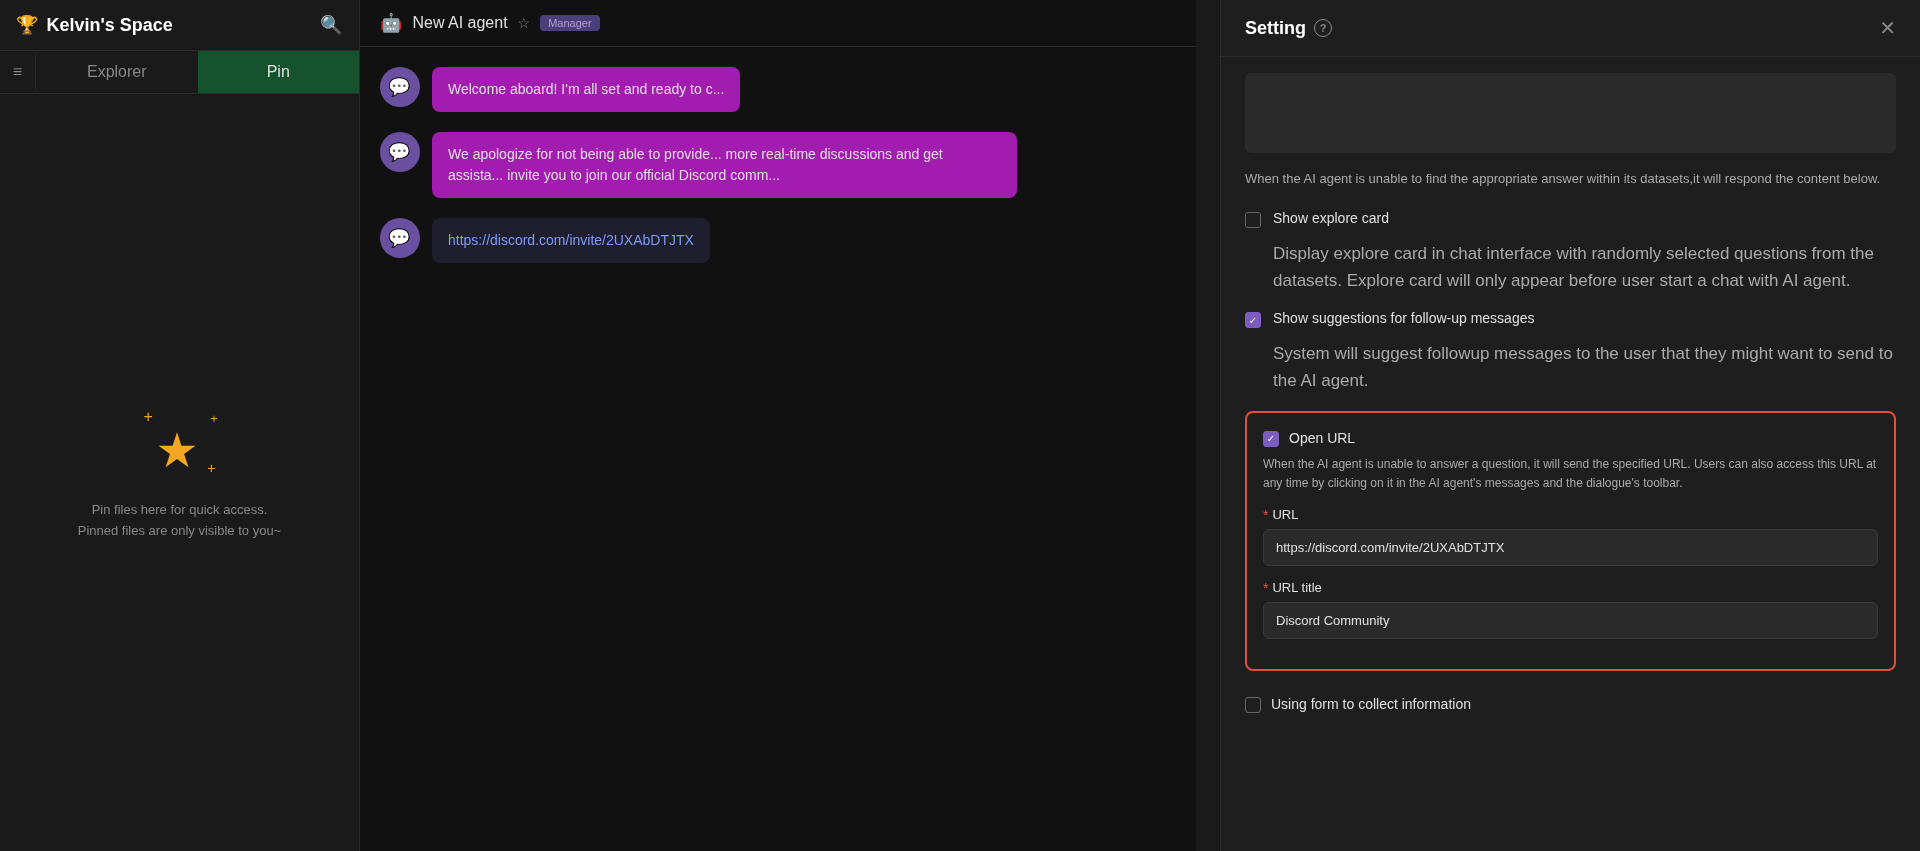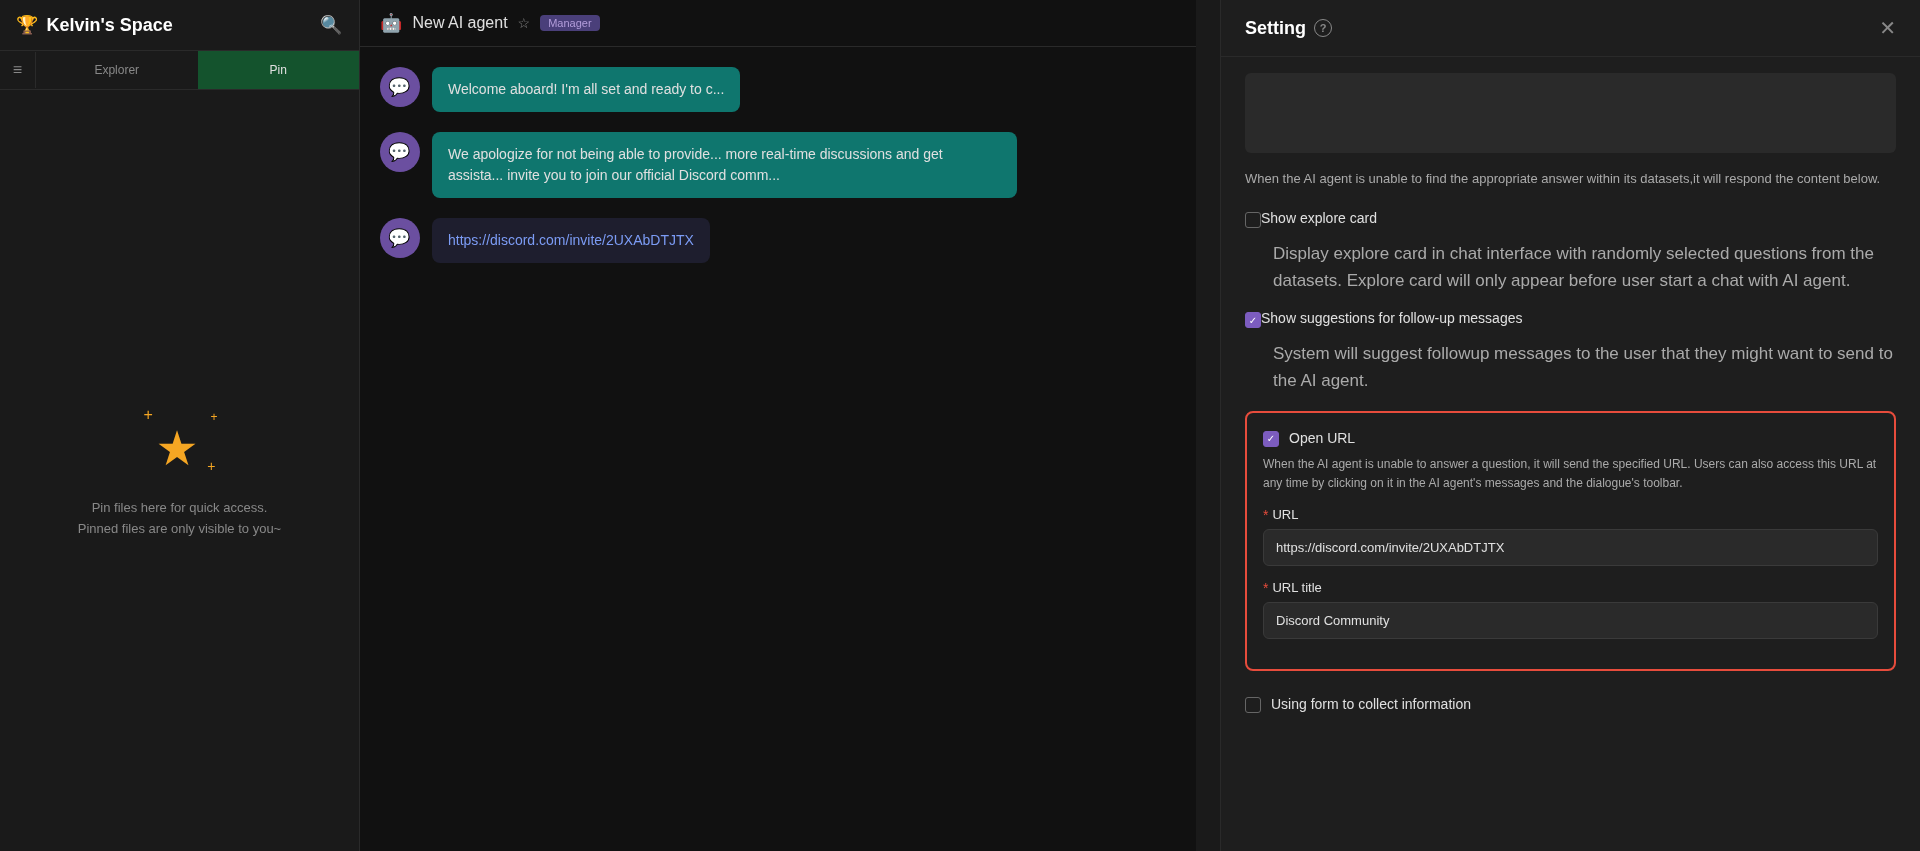--- a/index.html
+++ b/index.html
@@ -39,21 +39,21 @@
     }
     .sidebar-search-icon {
       color: #888;
       font-size: 18px;
       cursor: pointer;
     }
     .sidebar-tab {
       flex: 1;
       padding: 12px;
       text-align: center;
-      font-size: 12px;
+      font-size: 16px;
       color: #888;
       cursor: pointer;
       background: transparent;
       border: none;
     }
     .sidebar-tab.active {
       color: #e0e0e0;
       background: #14532d;
     }
     .sidebar-menu-icon {
@@ -175,21 +175,21 @@
       border-radius: 50%;
       background: #6b4fa0;
       display: flex;
       align-items: center;
       justify-content: center;
       flex-shrink: 0;
       color: #fff;
       font-size: 18px;
     }
     .message-bubble {
-      background: #0f766e;
+      background: #a21caf;
       border-radius: 8px;
       padding: 12px 16px;
       font-size: 14px;
       color: #e0e0e0;
       line-height: 1.5;
       max-width: 600px;
     }
     .message-bubble.link {
       color: #7c9cf5;
       background: #1e1e2e;
@@ -252,20 +252,21 @@
     }
     .fallback-text {
       font-size: 13px;
       color: #aaa;
       line-height: 1.6;
       margin-bottom: 20px;
     }
     .setting-row {
       display: flex;
       align-items: flex-start;
+      gap: 12px;
       margin-bottom: 12px;
     }
     .checkbox-custom {
       width: 16px;
       height: 16px;
       border: 1.5px solid #666;
       border-radius: 3px;
       background: transparent;
       flex-shrink: 0;
       margin-top: 2px;

